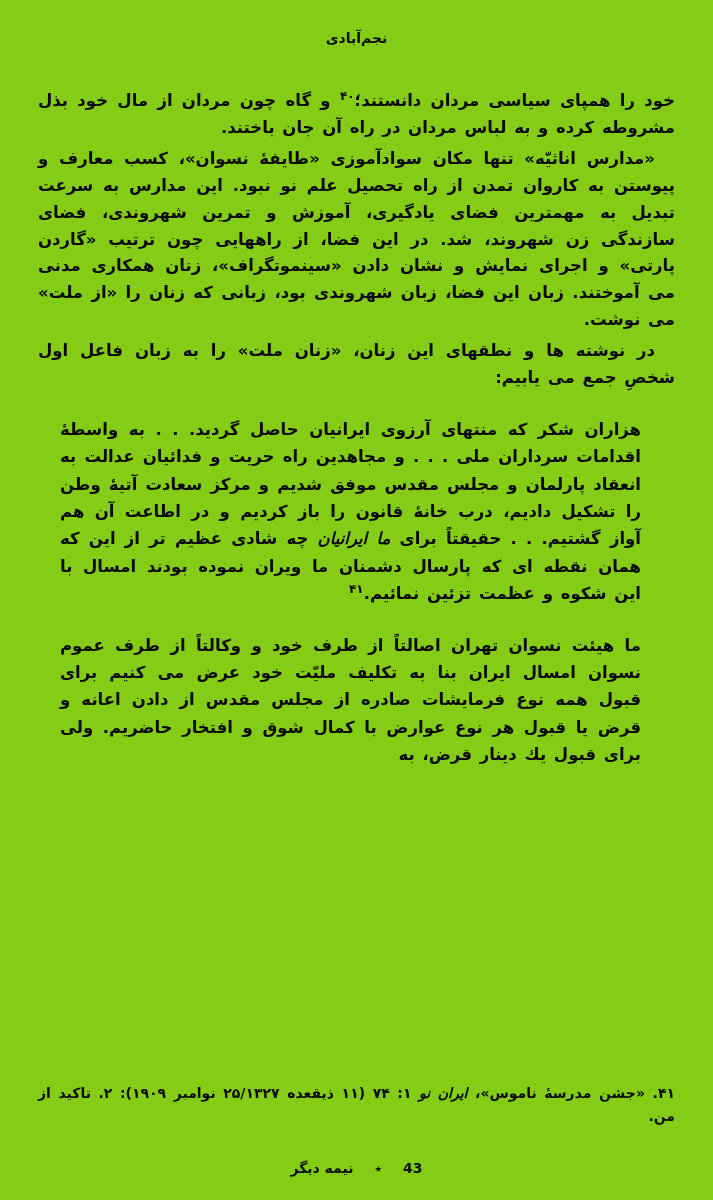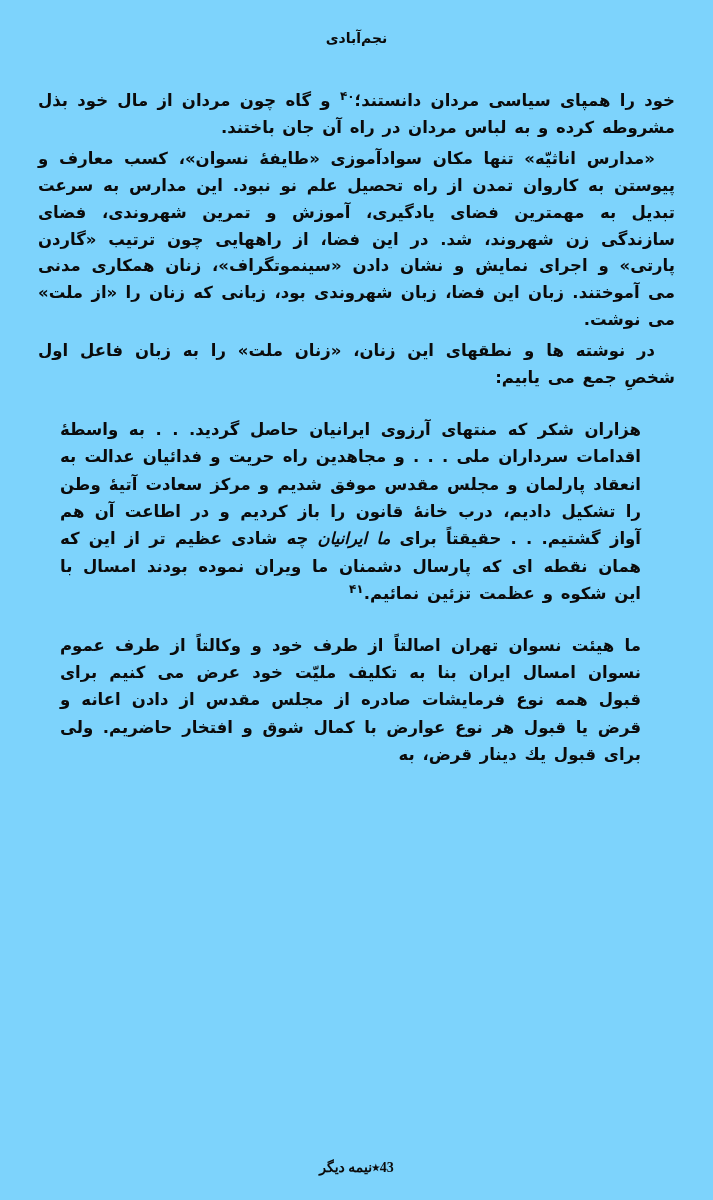--- a/index.html
+++ b/index.html
@@ -6,21 +6,21 @@
     margin: 0;
     padding: 0;
     background: #ffffff;
   }
   .page {
     position: relative;
     width: 713px;
     height: 1200px;
     box-sizing: border-box;
     padding: 30px 38px 24px 38px;
-    background: #7dd3fc;
+    background: #84cc16;
     color: #0b0b0b;
     direction: rtl;
     display: flex;
     flex-direction: column;
     font-family: "DejaVu Sans", sans-serif;
     overflow: hidden;
   }
   .running-head {
     text-align: center;
     font-size: 14px;
@@ -68,24 +68,23 @@
   .footnote {
     margin: 0 0 12px 0;
   }
   .page-footer {
     flex: 0 0 auto;
     margin-top: 20px;
     display: flex;
     direction: ltr;          
     justify-content: center;
     align-items: baseline;
-    gap: 0;
+    gap: 21px;
     font-size: 14px;
     font-weight: 700;
-    font-family: Liberation Serif, serif;
   }
 </style>
 </head>
 <body>
 
 <div class="page">
 
   <div class="running-head">نجم‌آبادی</div>
 
   <div class="body-text">
@@ -99,20 +98,21 @@
     <div class="quote"><span>هزاران شکر که منتهای آرزوی ایرانیان حاصل گردید. . . به واسطهٔ اقدامات سرداران ملی . . . و مجاهدین راه حریت و فدائیان عدالت به انعقاد پارلمان و مجلس مقدس موفق شدیم و مرکز سعادت آتیهٔ وطن را تشکیل دادیم، درب خانهٔ قانون را باز کردیم و در اطاعت آن هم آواز گشتیم. . . حقیقتاً برای </span><span class="em">ما ایرانیان</span><span> چه شادی عظیم تر از این که همان نقطه ای که پارسال دشمنان ما ویران نموده بودند امسال با این شکوه و عظمت تزئین نمائیم.</span><span class="sup">۴۱</span></div>
 
 
     <div class="quote">ما هیئت نسوان تهران اصالتاً از طرف خود و وکالتاً از طرف عموم نسوان امسال ایران بنا به تکلیف ملیّت خود عرض می کنیم برای قبول همه نوع فرمایشات صادره از مجلس مقدس از دادن اعانه و قرض یا قبول هر نوع عوارض با کمال شوق و افتخار حاضریم. ولی برای قبول یك دینار قرض، به</div>
 
   </div>
 
   <div class="footnotes">
 
 
+    <p class="footnote"><span>۴۱. «جشن مدرسهٔ ناموس»، </span><span class="em">ایران نو</span><span> ۱: ۷۴ (۱۱ ذیقعده ۲۵/۱۳۲۷ نوامبر ۱۹۰۹): ۲. تاکید از من.</span></p>
 
   </div>
 
   <div class="page-footer">
     <span>نیمه دیگر</span>
     <span>٭</span>
     <span>43</span>
   </div>
 
 </div>

